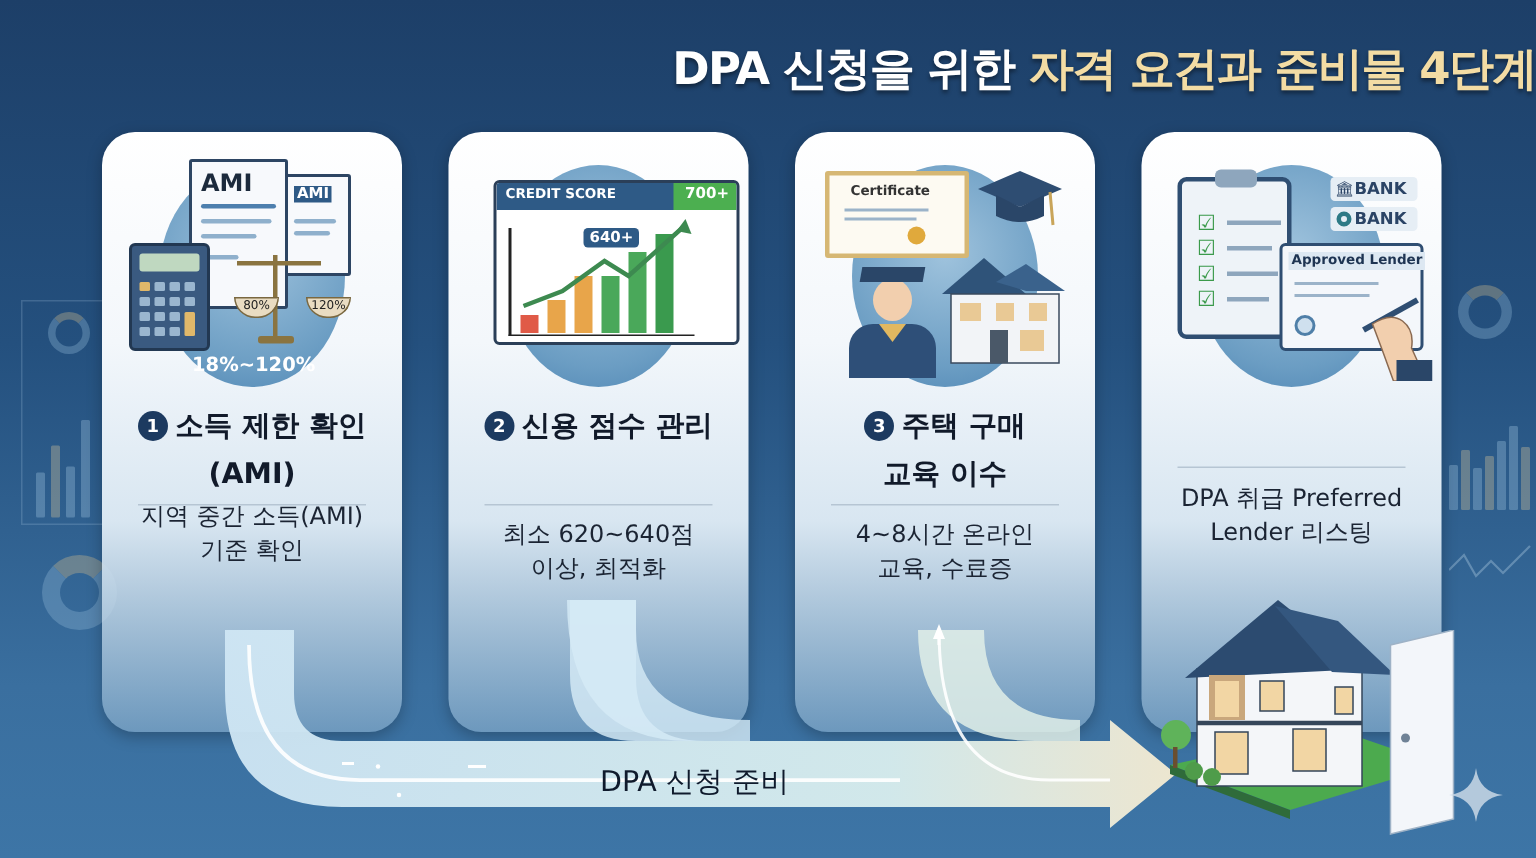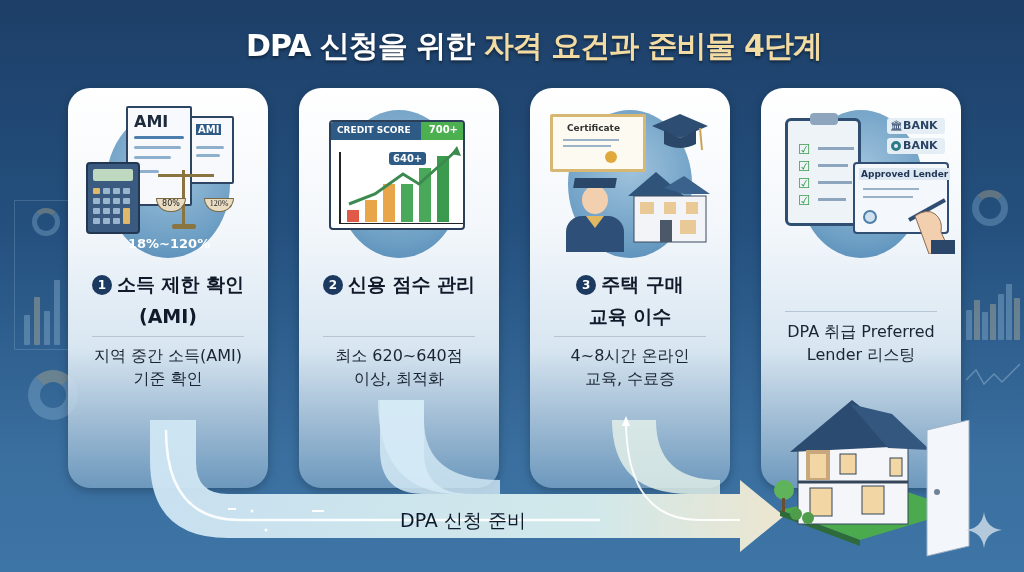--- a/index.html
+++ b/index.html
@@ -3,21 +3,21 @@
 <meta charset="utf-8">
 <style>
   * { box-sizing: border-box; margin: 0; padding: 0; }
   html, body { width: 1024px; height: 572px; overflow: hidden; }
   body {
     font-family: "DejaVu Sans", sans-serif;
     background: linear-gradient(180deg, #1d3f68 0%, #24507e 40%, #3a6f9f 80%, #3d75a6 100%);
     position: relative;
   }
   .title {
-    position: absolute; left: 0; top: 26px; width: 1024px; text-align: center;
+    position: absolute; left: 0; top: 26px; width: 1024px; text-align: right;
     font-size: 30px; font-weight: bold; color: #ffffff; letter-spacing: -1px;
     text-shadow: 0 2px 3px rgba(0,0,0,0.45);
     padding-left: 44px;
   }
   .title .hl { color: #f3dca4; }
 
   
   .bgdash { position: absolute; opacity: 0.35; }
   .bgdash .bar { position: absolute; bottom: 0; width: 6px; background: #9ec3df; border-radius: 1px; }
   .bgdash .bar.alt { background: #d9c69a; }
@@ -58,21 +58,21 @@
 
   
   .doc { position: absolute; background: #f7f9fc; border: 2px solid #2d4563; border-radius: 2px; }
   .doc .ln { position: absolute; left: 10%; height: 3px; background: #8fb0cc; border-radius: 2px; }
   .calc { position: absolute; background: #3a5a80; border: 2px solid #223852; border-radius: 4px; }
   .calc .screen { position: absolute; left: 5px; right: 5px; top: 5px; height: 12px; background: #bfd8c0; border-radius: 2px; }
   .calc .key { position: absolute; width: 7px; height: 6px; background: #9ab6cf; border-radius: 1px; }
   .txt { position: absolute; font-weight: bold; white-space: nowrap; }
   .pan { position: absolute; width: 30px; height: 14px; border-radius: 0 0 15px 15px; background: #e9dcc2; border: 1.5px solid #7a6840; font-size: 8px; text-align: center; line-height: 10px; color: #222; }
 
-  .chartbox { position: absolute; left: 12px; top: 18px; width: 136px; height: 110px; background: #fff; border: 2px solid #2b3f58; border-radius: 4px; overflow: hidden; }
+  .chartbox { position: absolute; left: 12px; top: 18px; width: 164px; height: 110px; background: #fff; border: 2px solid #2b3f58; border-radius: 4px; overflow: hidden; }
   .chartbox .hdr { position: absolute; left: 0; top: 0; width: 100%; height: 18px; background: #2e5a86; }
   .chartbox .hdr .g { position: absolute; right: 0; top: 0; width: 42px; height: 18px; background: #4caf50; }
   .chartbox .cb { position: absolute; bottom: 6px; width: 12px; }
 
   .flow { position: absolute; left: 0; top: 0; width: 1024px; height: 572px; pointer-events: none; }
   .flow-label {
     position: absolute; left: 400px; top: 508px; font-size: 19px; font-weight: normal; color: #0f1a2c;
   }
 </style>
 </head>
@@ -136,29 +136,29 @@
         <div class="key" style="left:25px; top:44px;"></div>
         <div class="key" style="left:35px; top:44px; height:16px; background:#e0b86a;"></div>
       <div class="key" style="left:5px; top:54px;"></div>
         <div class="key" style="left:15px; top:54px;"></div>
         <div class="key" style="left:25px; top:54px;"></div>
     </div>
     <div style="position:absolute; left:96px; top:68px; width:3px; height:56px; background:#8a7440;"></div>
     <div style="position:absolute; left:72px; top:72px; width:56px; height:3px; background:#8a7440;"></div>
     <div style="position:absolute; left:86px; top:122px; width:24px; height:5px; background:#8a7440; border-radius:2px;"></div>
     <div class="pan" style="left:70px; top:96px;">80%</div>
-    <div class="pan" style="left:124px; top:96px; left:118px;font-family:Liberation Serif, serif;">120%</div>
+    <div class="pan" style="left:124px; top:96px; left:118px;">120%</div>
     <div class="txt" style="left:42px; top:134px; font-size:13px; color:#ffffff;">18%~120%</div>
   </div>
   <div class="head">
     <span class="badge">1</span><span>소득 제한 확인</span><br>
     <span>(AMI)</span>
   </div>
   <div class="divider" style="top:248px;"></div>
-  <div class="desc" style="top:256px;">
+  <div class="desc" style="top:244px;">
     <span>지역 중간 소득(AMI)</span><br>
     <span>기준 확인</span>
   </div>
 </div>
 
 <div class="card" style="left:299px;">
   <div class="illus">
     <div class="circle"></div>
     <div class="chartbox">
       <div class="hdr">

